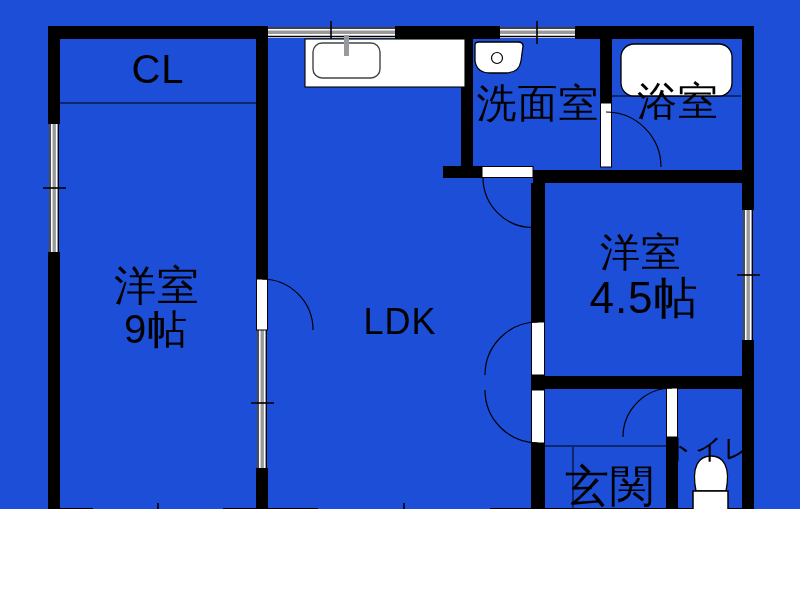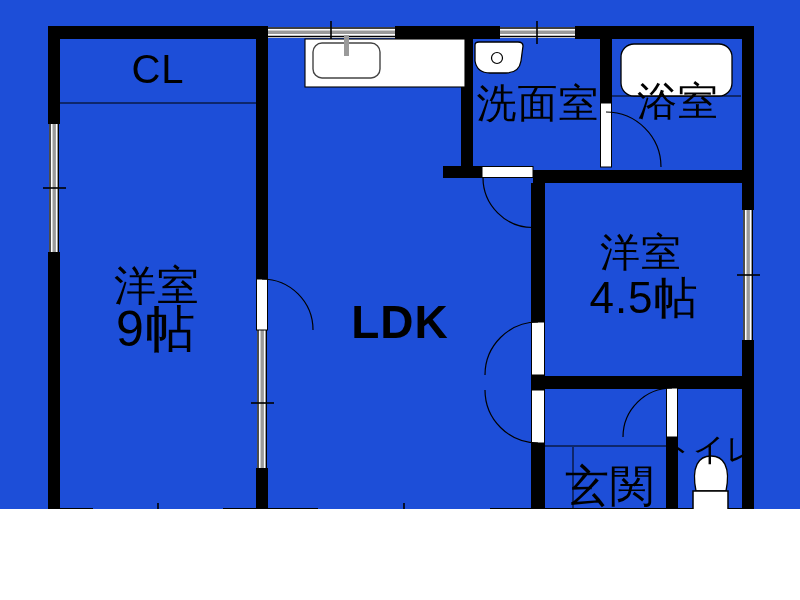--- a/index.html
+++ b/index.html
@@ -177,28 +177,28 @@
 
   <g>
     <path d="M 696 491 C 691 466 699 456 711 456 C 723 456 731 466 726 491 Z" fill="#fff" stroke="#000" stroke-width="1.3"></path>
     <rect x="693" y="491" width="35" height="20" fill="#fff" stroke="#000" stroke-width="1.5"></rect>
   </g>
 </svg>
 
 <div class="lbl" style="left:158px;top:69px;font-size:40px;">CL</div>
 
 <div class="lbl" style="left:157px;top:286px;font-size:42px;">洋室</div>
-<div class="lbl" style="left:156px;top:329px;font-size:50px;">9帖</div>
-
-<div class="lbl" style="left:400px;top:322px;font-size:46px;font-weight:bold;">LDK</div>
+<div class="lbl" style="left:156px;top:329px;font-size:40px;">9帖</div>
+
+<div class="lbl" style="left:400px;top:322px;font-size:36px;">LDK</div>
 
 <div class="lbl" style="left:678px;top:101px;font-size:40px;">浴室</div>
 
 <div class="lbl" style="left:538px;top:103px;font-size:40px;">洗面室</div>
 
 <div class="lbl" style="left:641px;top:252px;font-size:40px;">洋室</div>
 <div class="lbl" style="left:644px;top:298px;font-size:44px;">4.5帖</div>
 
 <div class="lbl" style="left:610px;top:486px;font-size:44px;">玄関</div>
 
-<div class="lbl" style="left:709px;top:449px;font-size:32px;letter-spacing:0;">トイレ</div>
+<div class="lbl" style="left:709px;top:449px;font-size:28px;letter-spacing:0;">トイレ</div>
 
 </div>
 
 </body></html>

